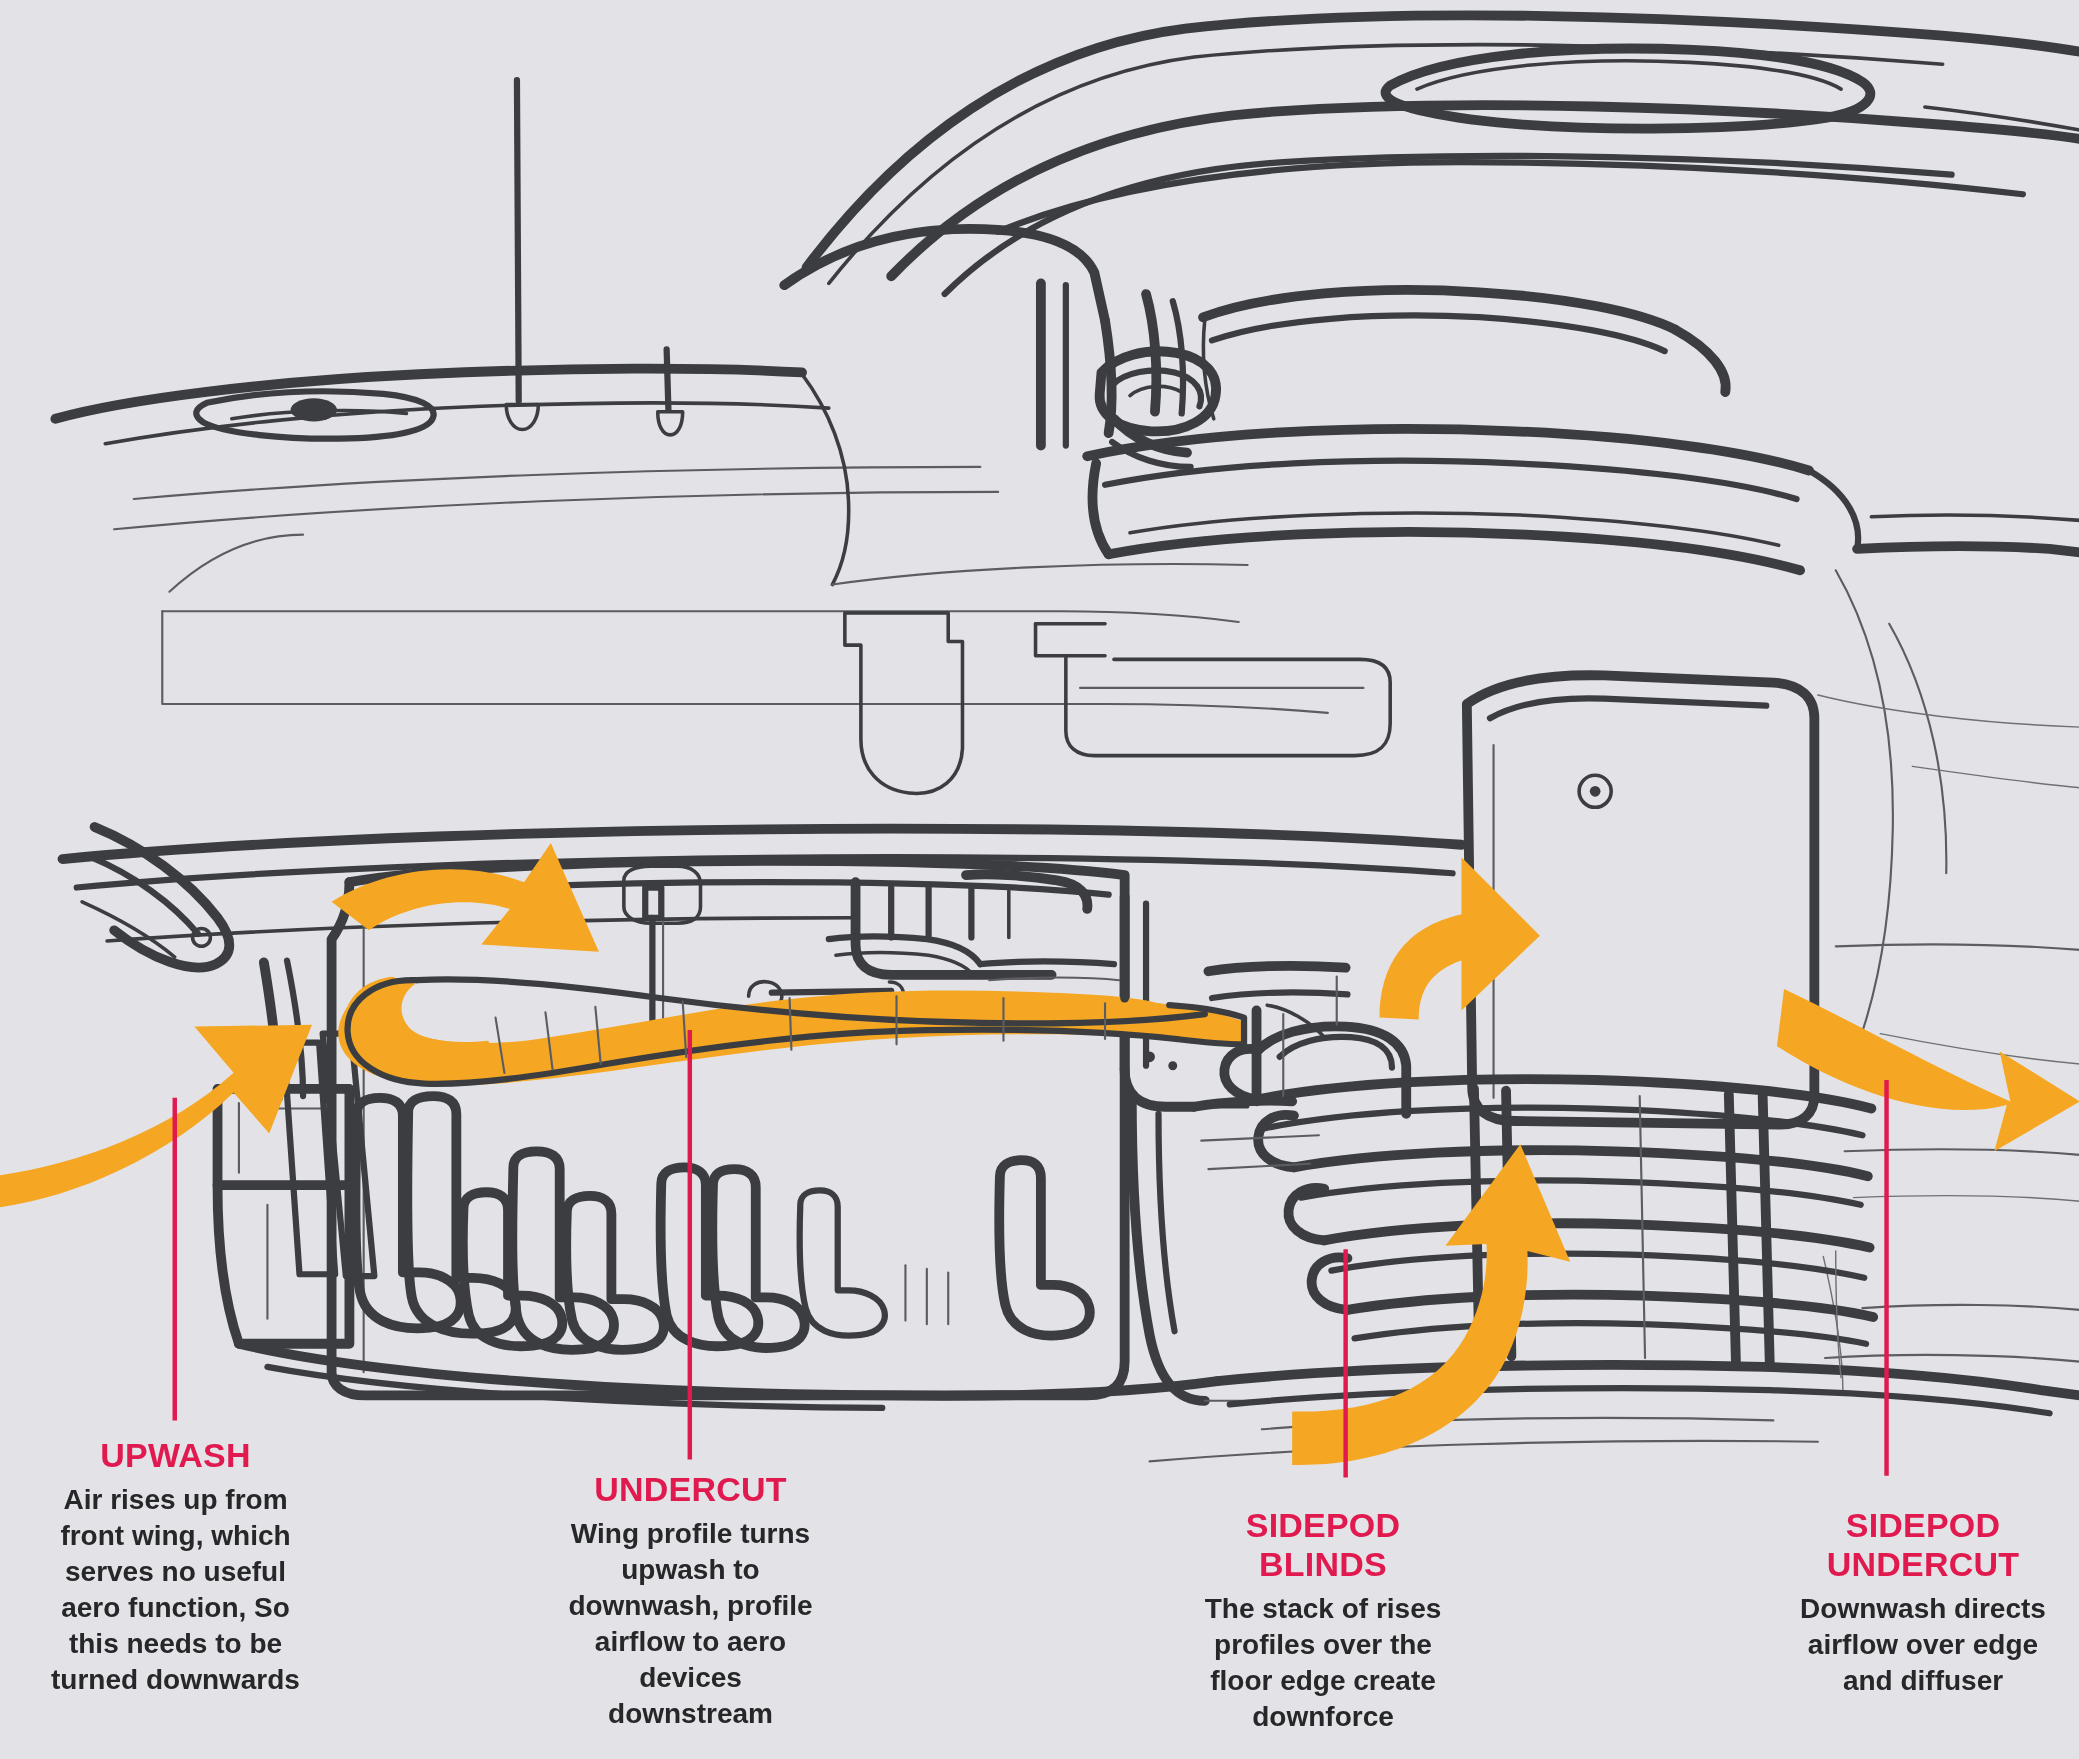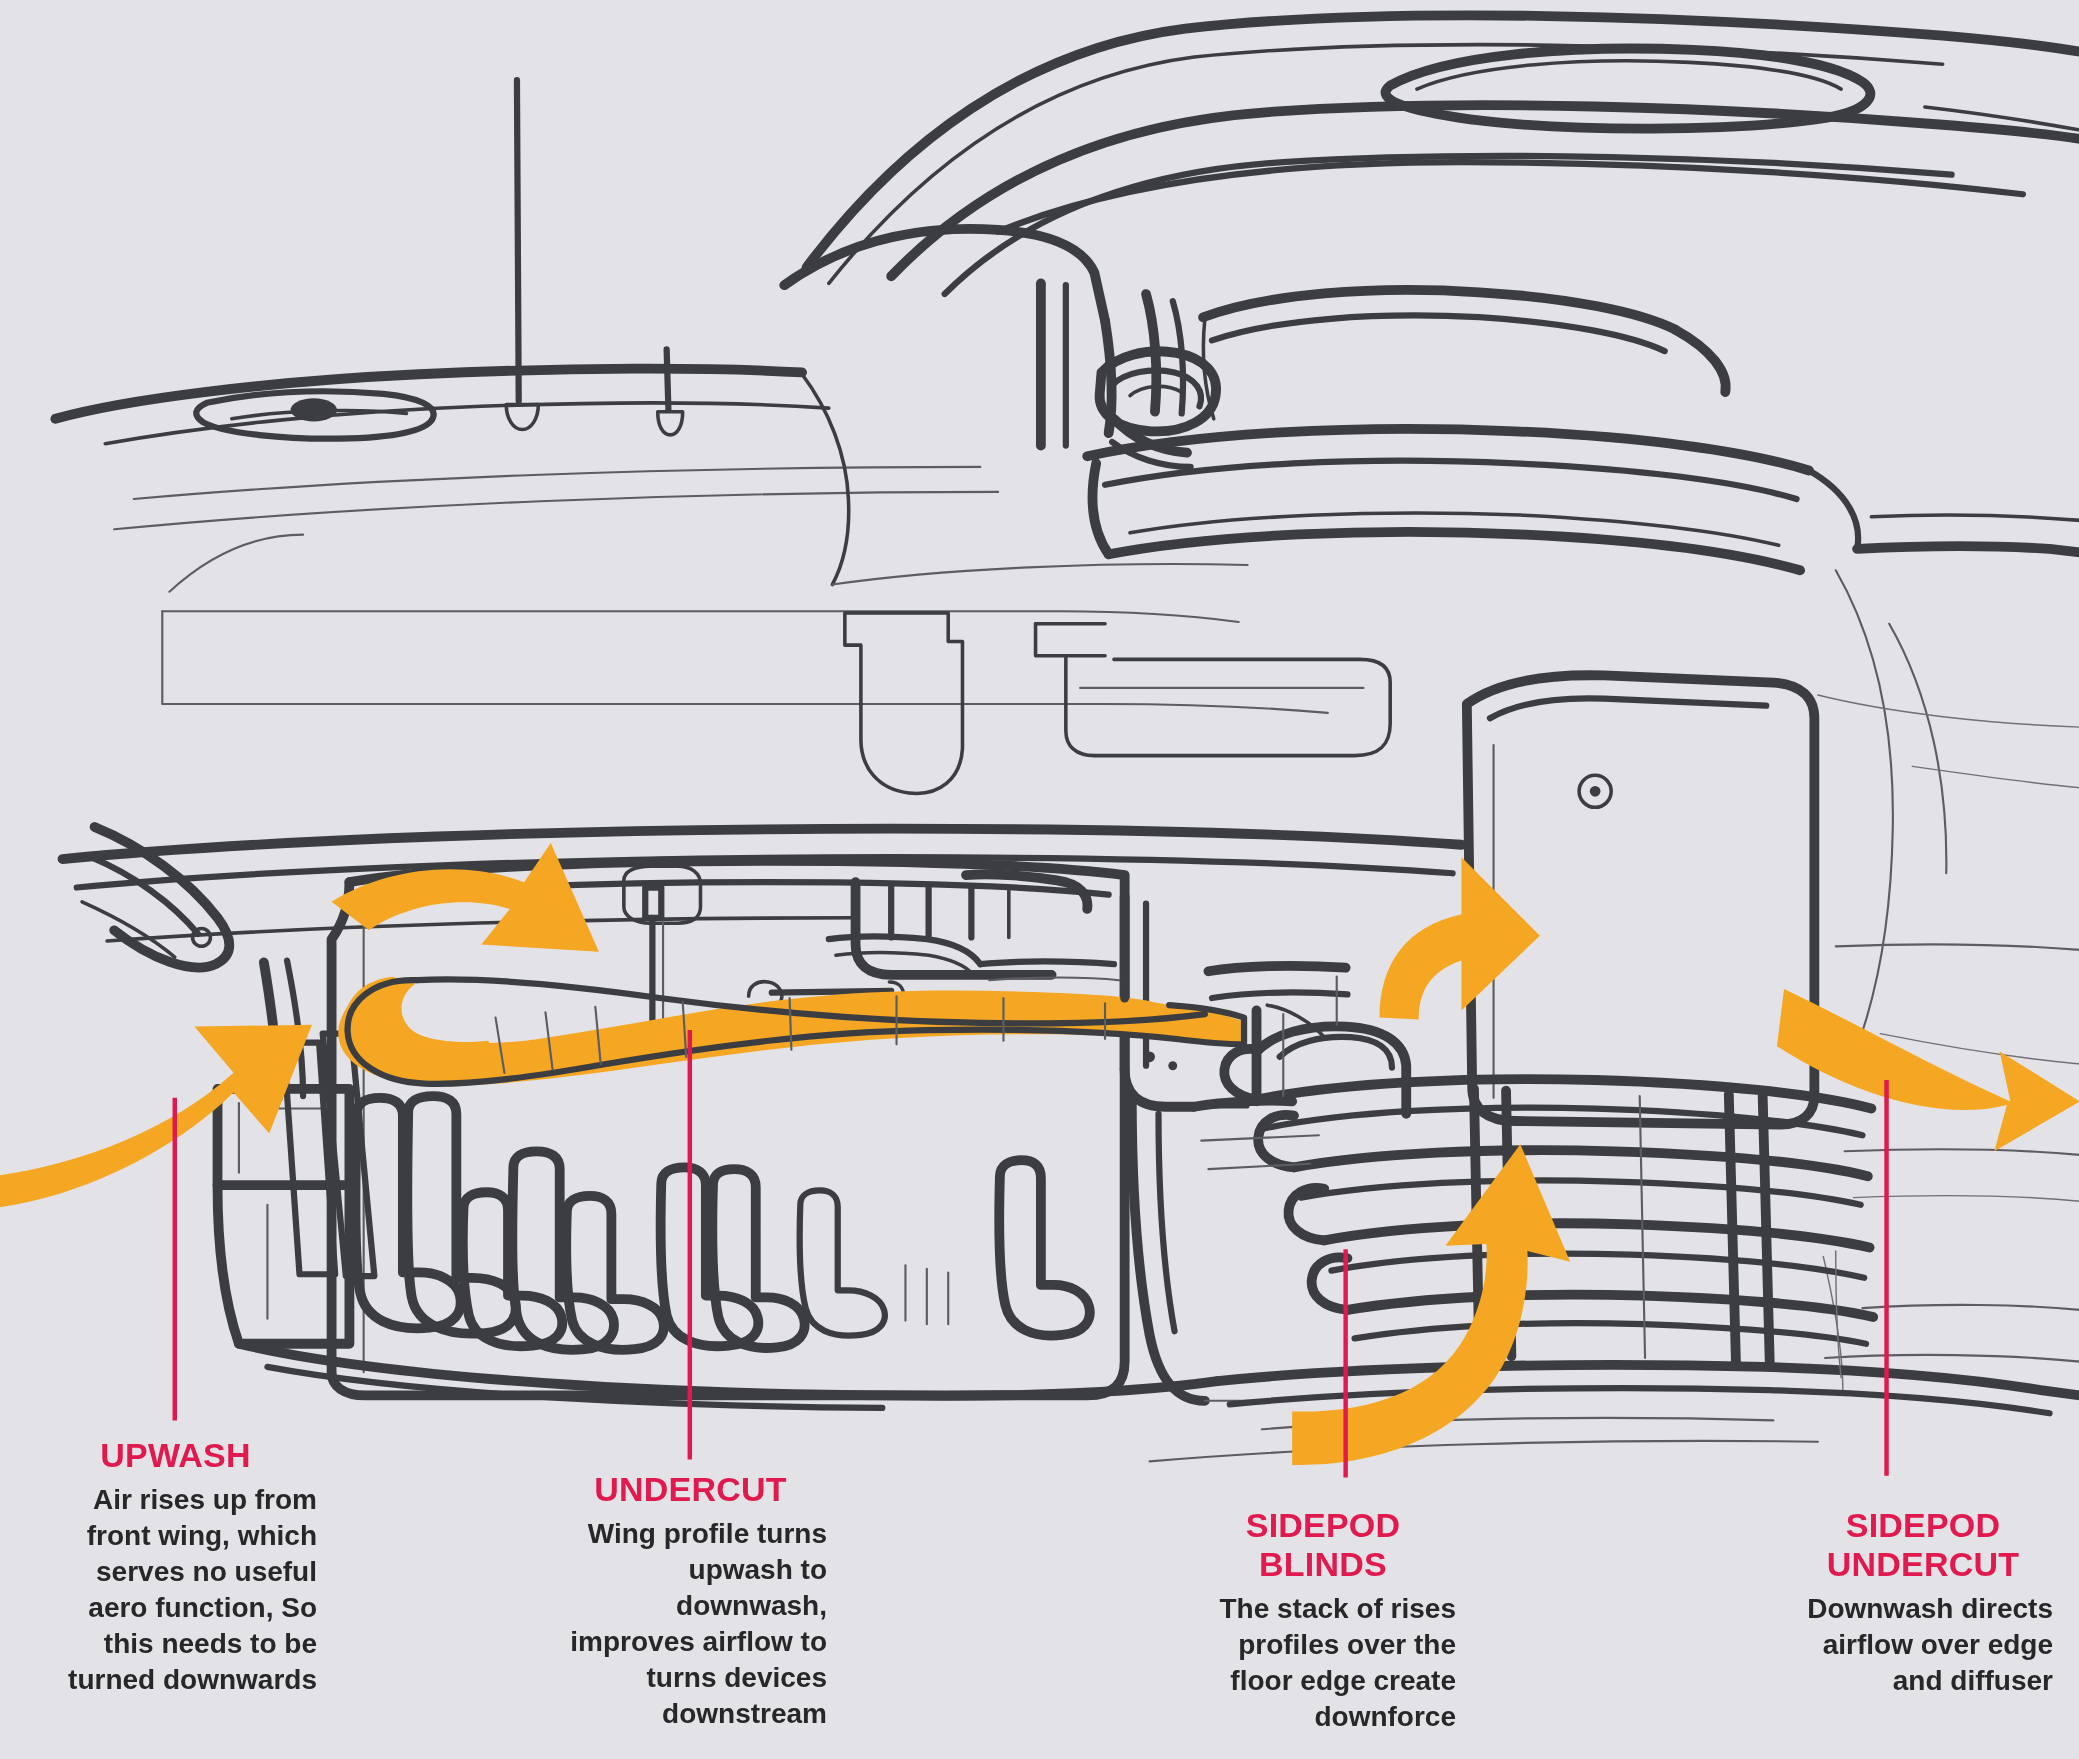--- a/index.html
+++ b/index.html
@@ -26,21 +26,21 @@
 
   .leader{stroke:#e01a4f;stroke-width:5;}
 
   
   .caption{position:absolute;text-align:center;color:#262729;}
   .caption .ttl{
     color:#e01a4f;font-weight:bold;font-size:34px;line-height:39px;
     letter-spacing:0.2px;margin:0 0 7.1px 0;
   }
   .caption .body{
-    font-weight:bold;font-size:28px;line-height:36px;color:#262729;margin:0;text-align:right;
+    font-weight:bold;font-size:28px;line-height:36px;color:#262729;margin:0;
   }
 </style>
 </head>
 <body>
 
 <div id="stage">
 
   <svg class="layer" viewBox="0 0 2334 1974">
 
     <g>
@@ -367,21 +367,21 @@
     <line class="leader" x1="2117" y1="1212" x2="2117" y2="1656"></line>
   </svg>
 
   <div class="caption" style="left:34px;top:1436px;width:283px;">
     <div class="ttl">UPWASH</div>
     <div class="body">Air rises up from front wing, which serves no useful aero function, So this needs to be turned downwards</div>
   </div>
 
   <div class="caption" style="left:554px;top:1470px;width:273px;">
     <div class="ttl">UNDERCUT</div>
-    <div class="body">Wing profile turns upwash to downwash, improves airflow to turns devices downstream</div>
+    <div class="body">Wing profile turns upwash to downwash, profile airflow to aero devices downstream</div>
   </div>
 
   <div class="caption" style="left:1190px;top:1506px;width:266px;">
     <div class="ttl">SIDEPOD BLINDS</div>
     <div class="body">The stack of rises profiles over the floor edge create downforce</div>
   </div>
 
   <div class="caption" style="left:1793px;top:1506px;width:260px;">
     <div class="ttl">SIDEPOD UNDERCUT</div>
     <div class="body">Downwash directs airflow over edge and diffuser</div>

